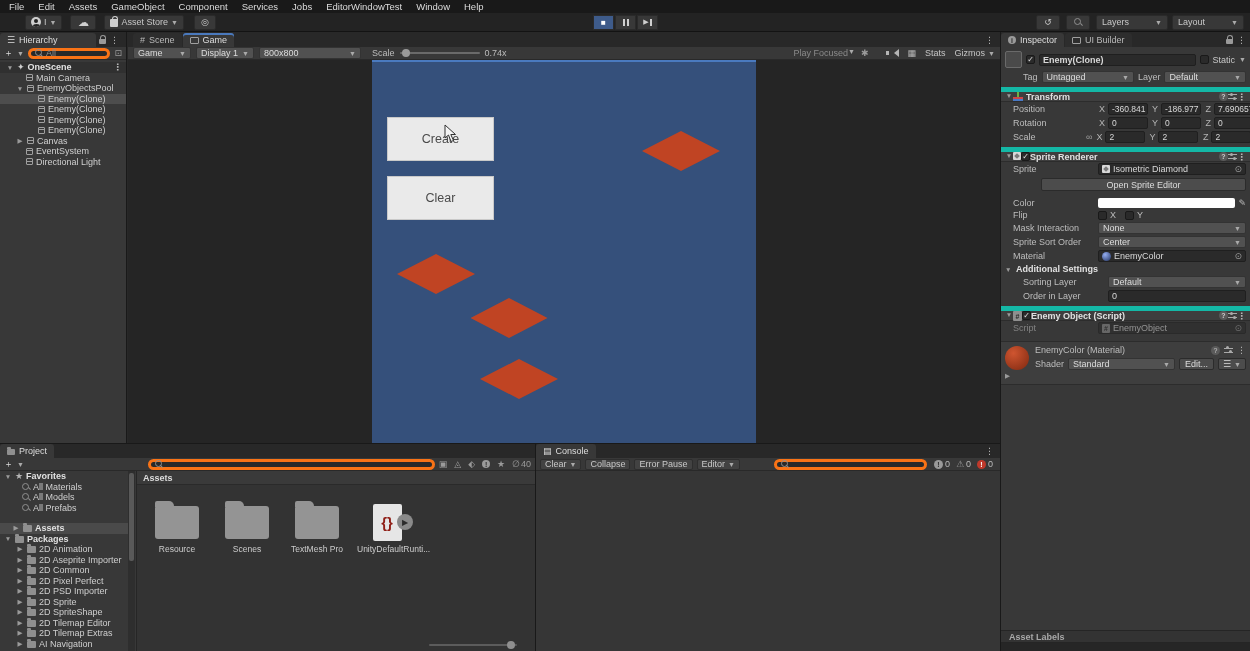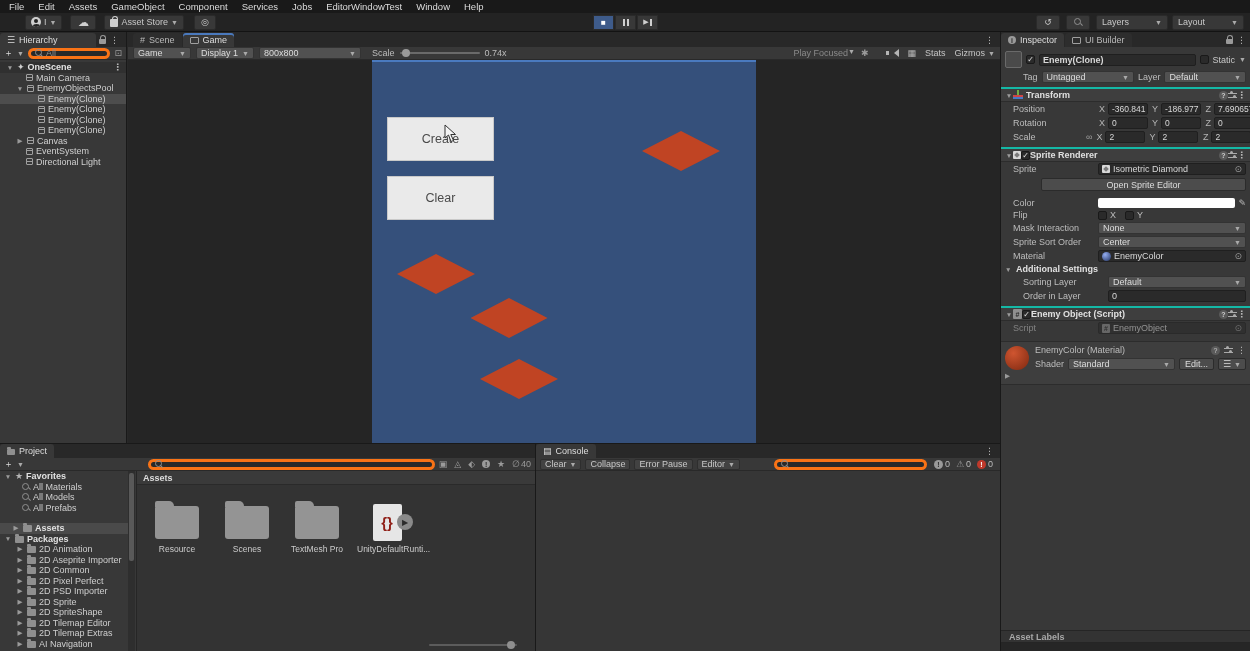--- a/index.html
+++ b/index.html
@@ -77,21 +77,21 @@
   .gamearea { position:absolute; left:244px; top:0; width:384px; height:383px; border-top:2px solid #4a7abf; }
   .diamond { position:absolute; clip-path:polygon(50% 0,100% 50%,50% 100%,0 50%); }
   .gbtn { position:absolute; left:15px; width:107px; height:44px; background:#eaeaea; border:1px solid #c9c9c9; color:#4a4a4a; font-size:12.5px; display:flex; align-items:center; justify-content:center; }
   .slider { height:2px; background:#6a6a6a; border-radius:1px; position:relative; }
   .slider .knob { position:absolute; top:-3px; width:8px; height:8px; border-radius:50%; background:#9a9a9a; }
 
   
   .insp { left:1000px; top:32px; width:250px; height:619px; background:#383838; border-left:1px solid #191919; }
   .irow { display:flex; align-items:center; gap:3px; padding:1px 4px 1px 12px; }
   .ilabel { width:82px; flex:none; color:#bdbdbd; white-space:nowrap; overflow:hidden; }
-  .chead { height:15px; background:#3e3e3e; border-top:2px solid #14b8a6; border-bottom:1px solid #2c2c2c; display:flex; align-items:center; padding:0 4px; font-weight:bold; color:#e0e0e0; }
+  .chead { height:15px; background:#3e3e3e; border-top:5px solid #14b8a6; border-bottom:1px solid #2c2c2c; display:flex; align-items:flex-start; padding:0 4px; font-weight:bold; color:#e0e0e0; }
   .chead .arr { font-size:6.5px; color:#9a9a9a; width:8px; text-align:center; }
   .chead .spacer { flex:1; }
   .axis { color:#b5b5b5; width:7px; text-align:right; flex:none; }
   .nfield { width:40px; flex:none; font-size:8.5px; }
   .btn-grey { background:#4c4c4c; border:1px solid #2b2b2b; border-radius:2px; color:#ddd; display:flex; align-items:center; justify-content:center; height:13px; }
   .xyzicon { width:10px; height:10px; position:relative; flex:none; }
   .xyzicon::before { content:""; position:absolute; left:4px; top:0; width:2px; height:6px; background:#6fae44; }
   .xyzicon::after { content:""; position:absolute; left:0; top:5px; width:10px; height:2px; background:#d04545; box-shadow:0 2px 0 -0px #4879c5; }
 
   

